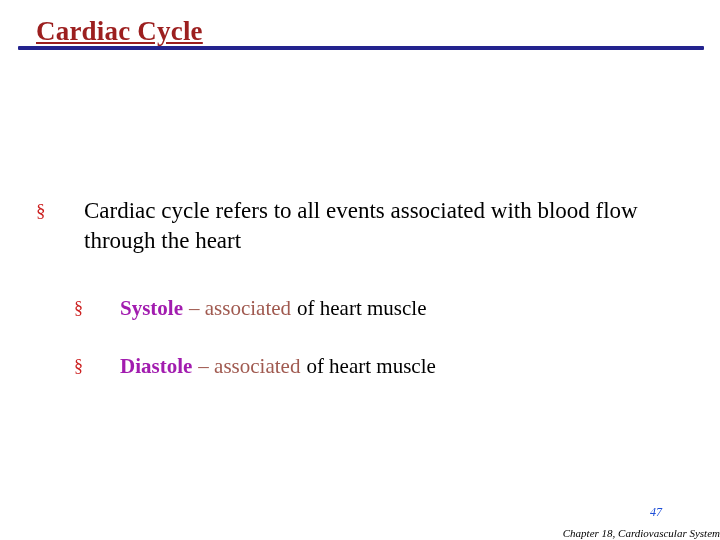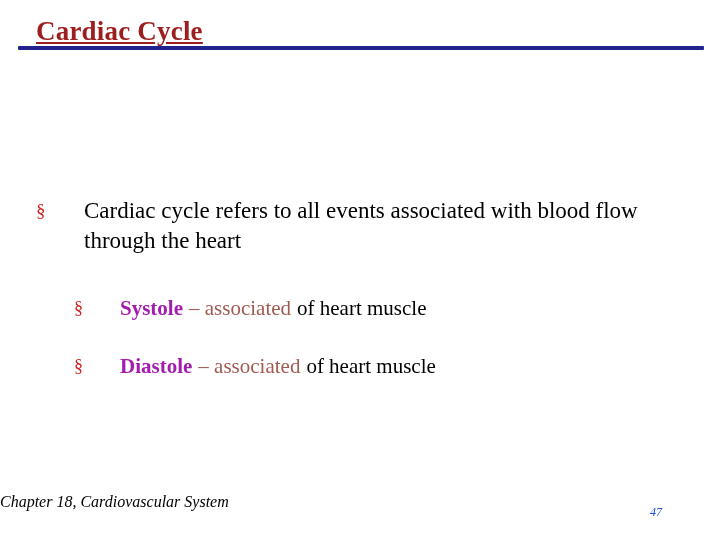--- a/index.html
+++ b/index.html
@@ -88,25 +88,25 @@
     margin-right: 6px;
   }
   .dash-part {
     color: #a05a50;
     margin-right: 6px;
   }
 
   
   .footer-text {
     position: absolute;
-    bottom: 29px;
+    bottom: 1px;
     left: 0;
     right: 0;
-    text-align: left;
-    font-size: 16px;
+    text-align: right;
+    font-size: 11px;
     font-style: italic;
     color: #000000;
   }
   .page-number {
     position: absolute;
     bottom: 20px;
     right: 58px;
     font-size: 12px;
     font-style: italic;
     color: #1d4ed8;

